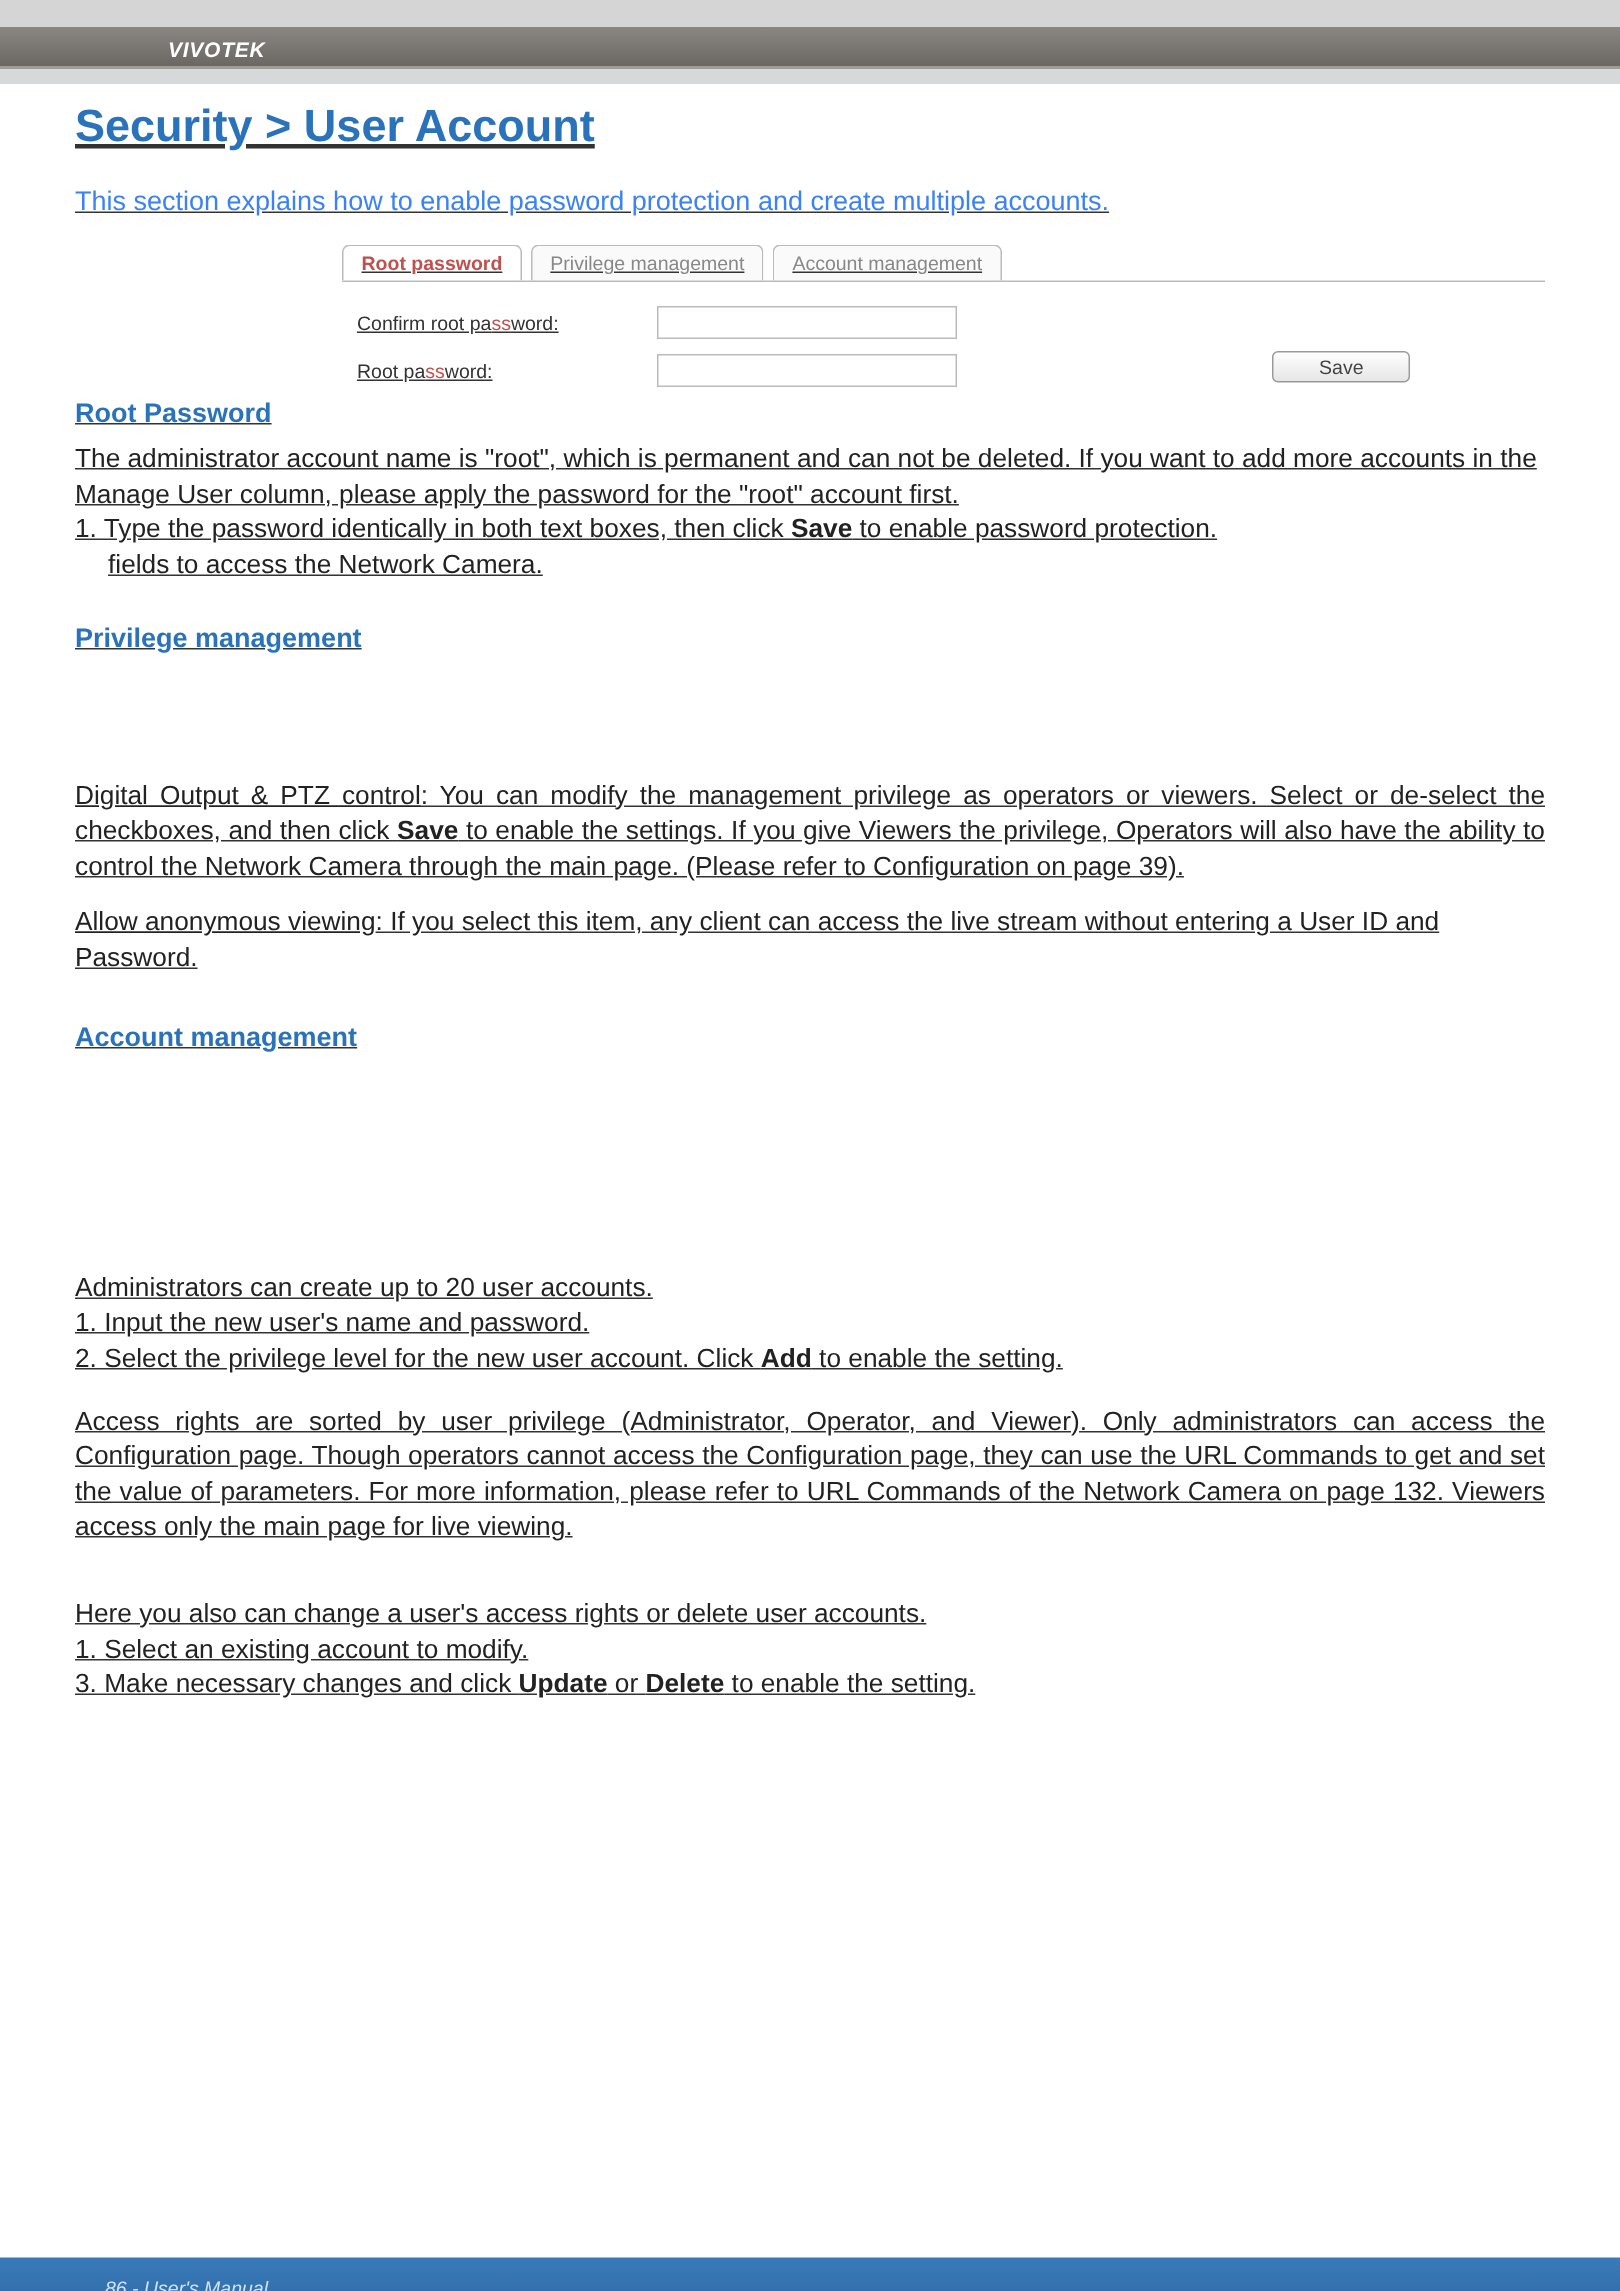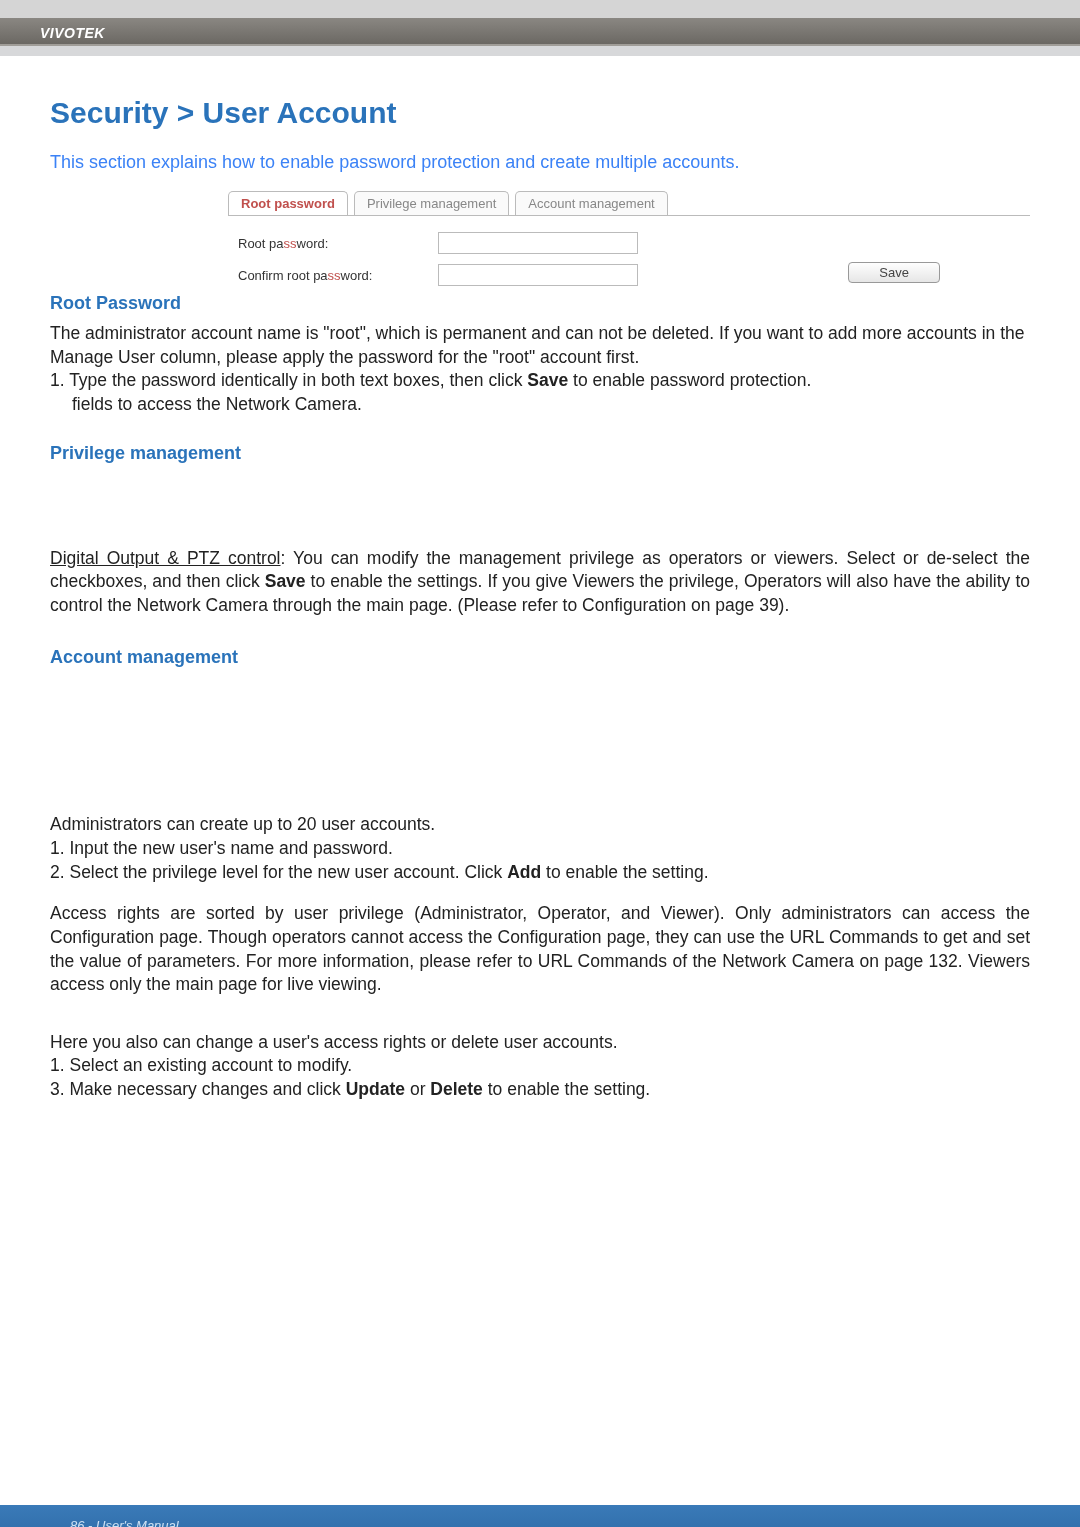--- a/index.html
+++ b/index.html
@@ -17,37 +17,38 @@
     min-height: 1527px;
     position: relative;
   }
   .top-spacer { height: 18px; background: #d5d5d5; }
   .header-bar {
     height: 28px;
     background: linear-gradient(#8a8782, #6b6863);
     border-bottom: 2px solid #a09d98;
     display: flex;
     align-items: flex-end;
-    padding-left: 40px;
+    padding-left: 112px;
   }
   .header-bar .brand {
     color: #ffffff;
     font-style: italic;
     font-weight: bold;
     font-size: 14px;
     letter-spacing: 0.5px;
     padding-bottom: 3px;
   }
   .header-underline {
     height: 10px;
     background: #d7d8da;
   }
   .content {
-    padding: 40px 50px 0 50px;
+    padding: 12px 50px 0 50px;
     color: #333;
+    text-decoration: underline;
   }
   h1.page-title {
     color: #2a73ba;
     font-weight: bold;
     font-size: 30px;
     margin-bottom: 22px;
   }
   .intro {
     color: #3b82f6;
     font-size: 18px;
@@ -172,27 +173,27 @@
 
       <div class="tab-panel">
         <div class="tab-row">
           <div class="tab active">Root password</div>
           <div class="tab inactive">Privilege management</div>
           <div class="tab inactive">Account management</div>
         </div>
         <div class="panel-body">
           <div class="field-row">
             <div class="field-label">
-              <span>Root pa</span><span class="pw-letter">ss</span><span>word:</span>
+              <span>Confirm root pa</span><span class="pw-letter">ss</span><span>word:</span>
             </div>
             <input type="password" class="field-input" style="">
           </div>
           <div class="field-row">
             <div class="field-label">
-              <span>Confirm root pa</span><span class="pw-letter">ss</span><span>word:</span>
+              <span>Root pa</span><span class="pw-letter">ss</span><span>word:</span>
             </div>
             <input type="password" class="field-input" style="">
           </div>
           <div class="save-wrap">
             <button class="save-btn">Save</button>
           </div>
         </div>
       </div>
     </div>
 
@@ -205,20 +206,23 @@
     </div>
 
     <div class="subsection">Privilege management</div>
 
     <div class="spacer-75"></div>
 
     <div class="body-text body-block justify">
       <span class="underline">Digital Output &amp; PTZ control</span><span>: You can modify the management privilege as operators or viewers. Select or de-select the checkboxes, and then click </span><span class="bold">Save</span><span> to enable the settings. If you give Viewers the privilege, Operators will also have the ability to control the Network Camera through the main page. (Please refer to Configuration on page 39).</span>
     </div>
 
+    <div class="body-text" style="margin-top:14px;">
+      <span class="underline">Allow anonymous viewing</span><span>: If you select this item, any client can access the live stream without entering a User ID and Password.</span>
+    </div>
 
     <div class="subsection" style="margin-top:30px;">Account management</div>
 
     <div class="spacer-145"></div>
 
     <div class="body-text">Administrators can create up to 20 user accounts.</div>
     <div class="body-text">1. Input the new user's name and password.</div>
     <div class="body-text">
       <span>2. Select the privilege level for the new user account. Click </span><span class="bold">Add</span><span> to enable the setting.</span>
     </div>

